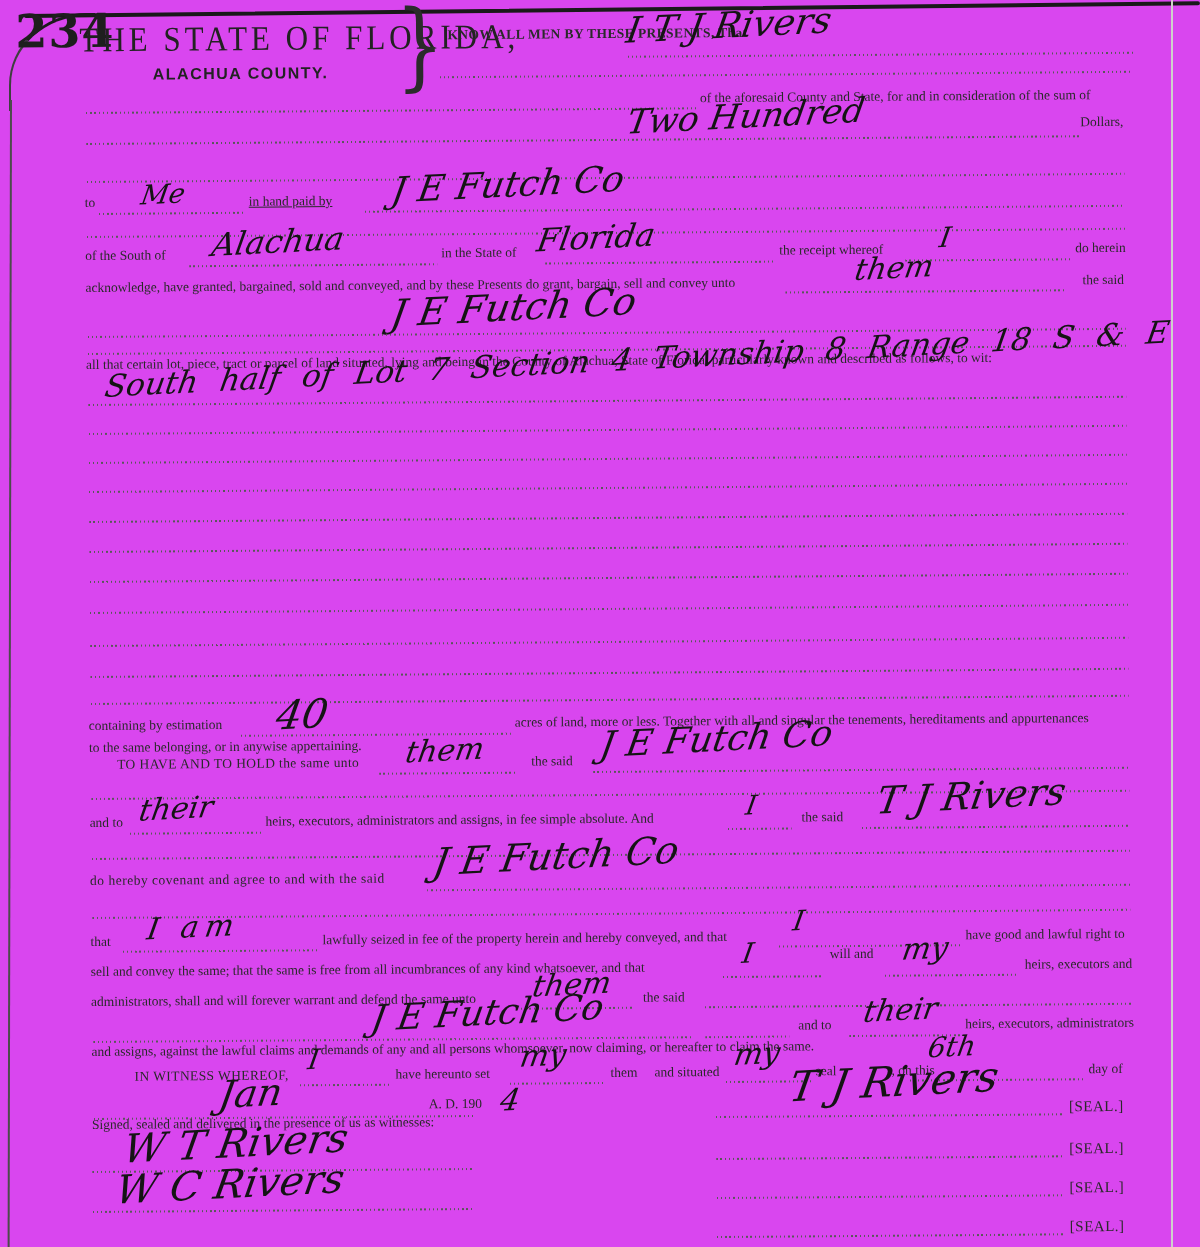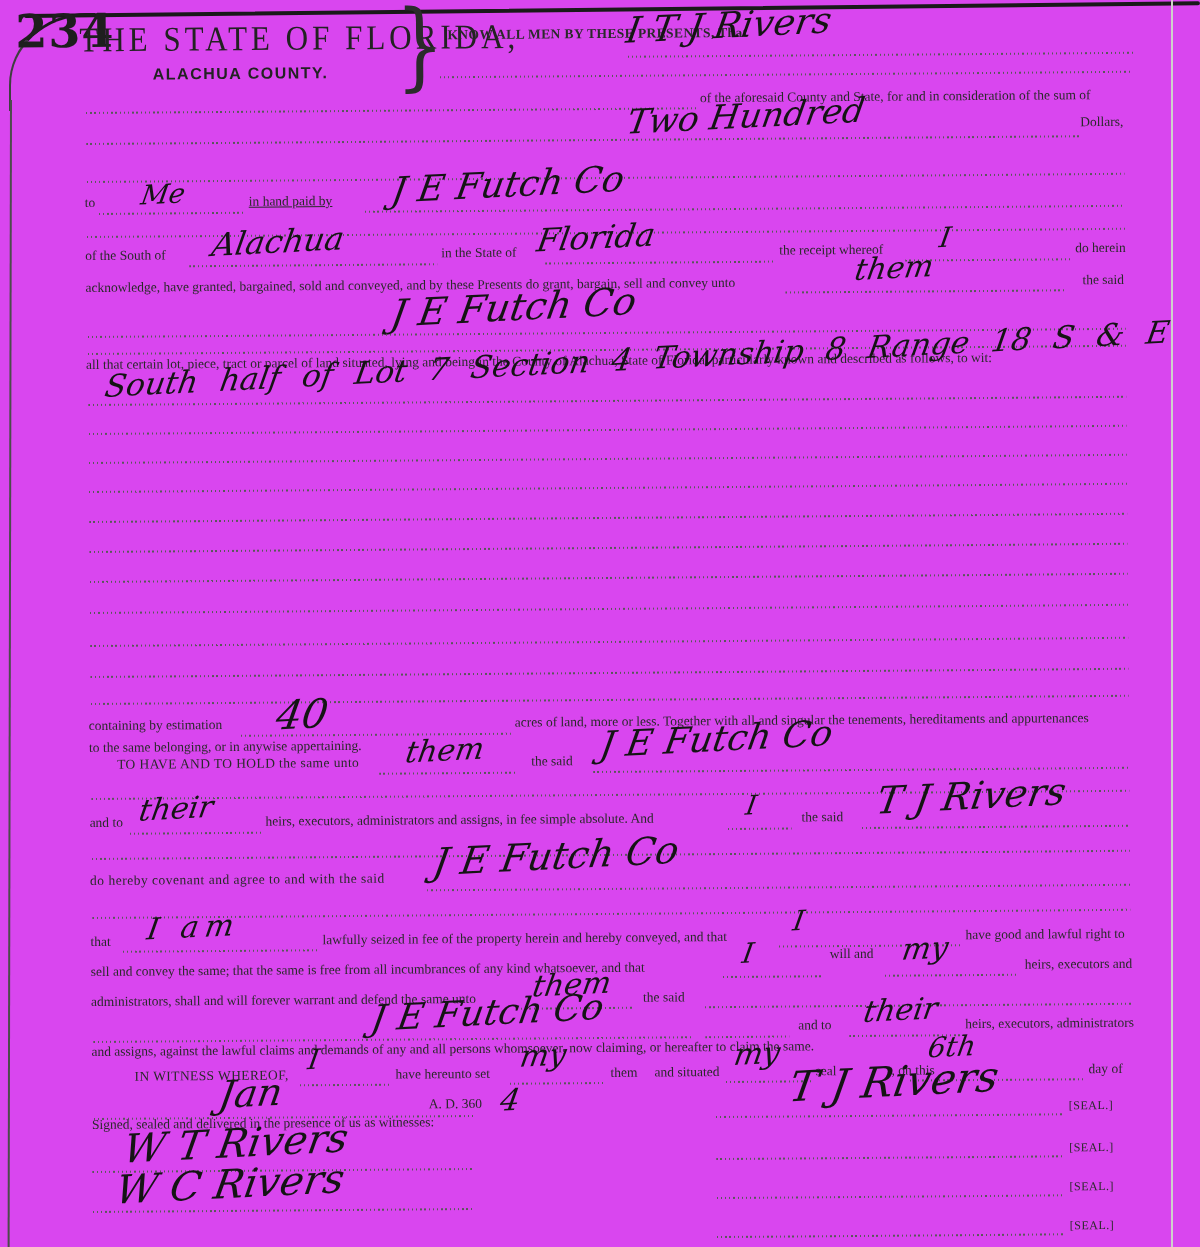--- a/index.html
+++ b/index.html
@@ -29,21 +29,21 @@
       transform:rotate(0.12deg);transform-origin:top center;}
   .right-line{position:absolute;left:1171px;top:0;width:2px;height:1247px;background:#cfcfcb;}
   .pagenum{position:absolute;left:20px;top:4px;font-size:46px;font-weight:bold;
       font-family:"DejaVu Serif",serif;letter-spacing:1px;color:#1e1e1e;}
   .state-title{position:absolute;left:84px;top:20px;font-size:31px;letter-spacing:4px;
       transform:scaleY(1.12);transform-origin:left top;color:#222;}
   .county-title{position:absolute;left:157px;top:66px;font-size:16px;font-weight:bold;
       font-family:"Liberation Sans","DejaVu Sans",sans-serif;letter-spacing:1.5px;color:#222;}
   .brace{position:absolute;left:394px;top:0px;font-size:96px;line-height:1;
       font-family:"DejaVu Serif",serif;font-weight:normal;color:#2b2b2b;transform:scaleX(0.8);}
-  .seal{position:absolute;font-size:12px;color:#2a2a2a;letter-spacing:0.5px;}
+  .seal{position:absolute;font-size:15px;color:#2a2a2a;letter-spacing:0.5px;}
 </style>
 </head>
 <body>
 
 <div class="page">
 
   <div class="top-border"></div>
   <div class="corner-curve"></div>
   <div class="left-line"></div>
   <div class="right-line"></div>
@@ -179,21 +179,21 @@
     <div class="t" style="left:651px;top:1069px;">and situated</div>
     <div class="hw" style="left:728px;top:1042px;font-size:30px;">my</div>
     <div class="dl" style="left:722px;top:1086px;width:86px;"></div>
     <div class="t" style="left:812px;top:1069px;">seal</div>
     <div class="t" style="left:888px;top:1069px;">, on this</div>
     <div class="hw" style="left:922px;top:1038px;font-size:28px;">6th</div>
     <div class="dl" style="left:906px;top:1086px;width:174px;"></div>
     <div class="t" style="left:1085px;top:1069px;">day of</div>
 
     <div class="hw" style="left:212px;top:1074px;font-size:38px;">Jan</div>
-    <div class="t" style="left:425px;top:1099px;">A. D. 360</div>
+    <div class="t" style="left:425px;top:1099px;">A. D. 190</div>
     <div class="hw" style="left:494px;top:1086px;font-size:30px;">4</div>
     <div class="dl" style="left:90px;top:1118px;width:380px;"></div>
 
     <div class="hw" style="left:782px;top:1068px;font-size:42px;">T J Rivers</div>
     <div class="dl" style="left:712px;top:1121px;width:348px;"></div>
     <div class="seal" style="left:1065px;top:1106px;">[SEAL.]</div>
 
     <div class="t" style="left:88px;top:1117px;">Signed, sealed and delivered in the presence of us as witnesses:</div>
 
     <div class="hw" style="left:116px;top:1126px;font-size:40px;">W T Rivers</div>

